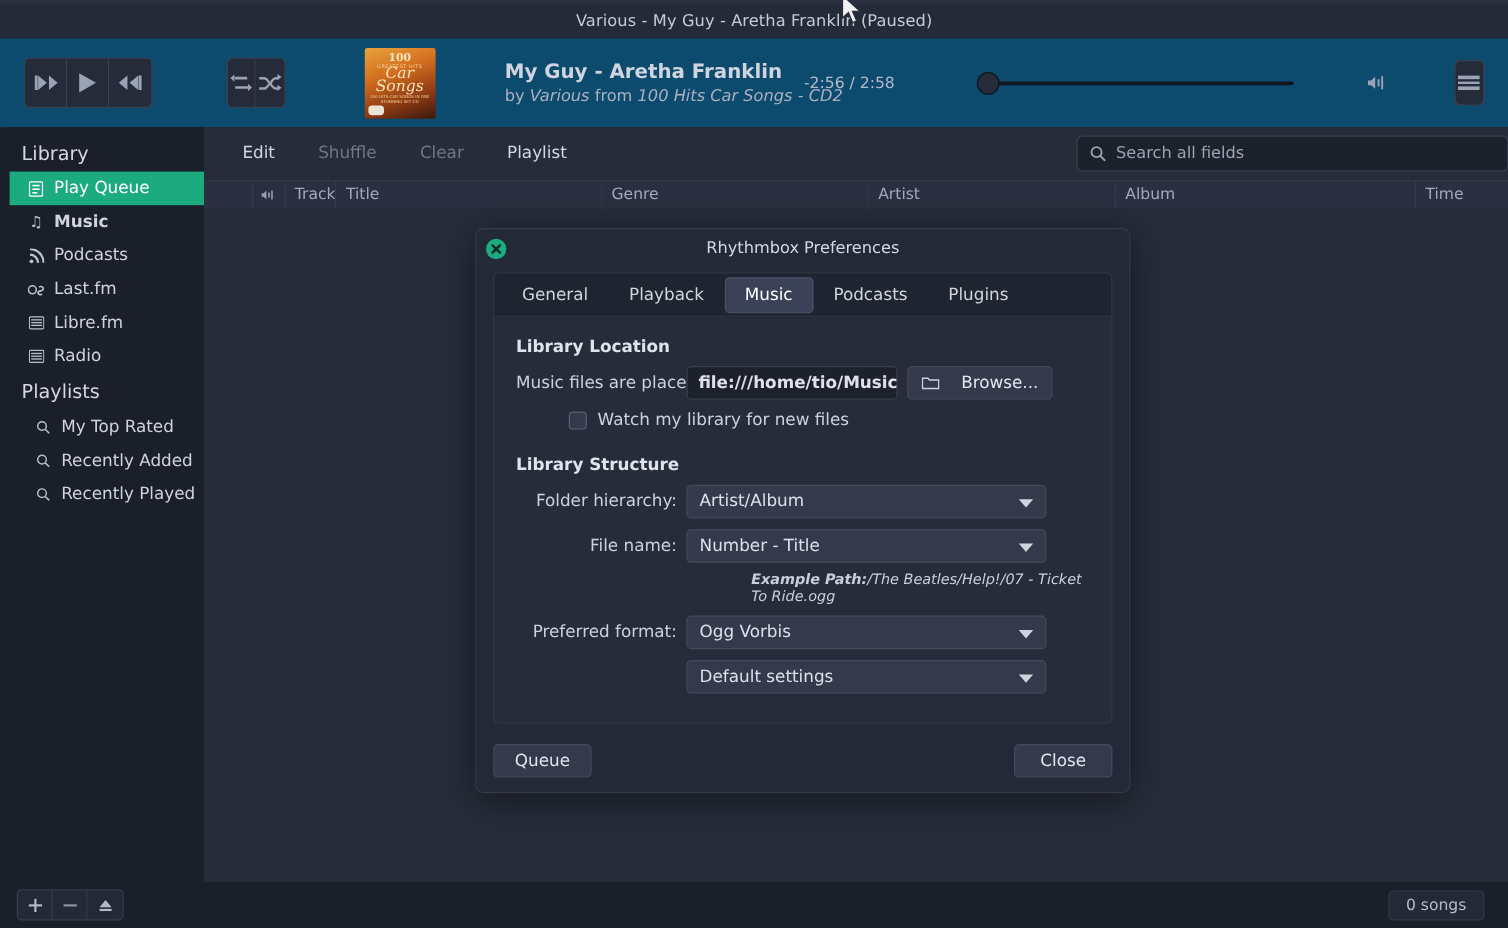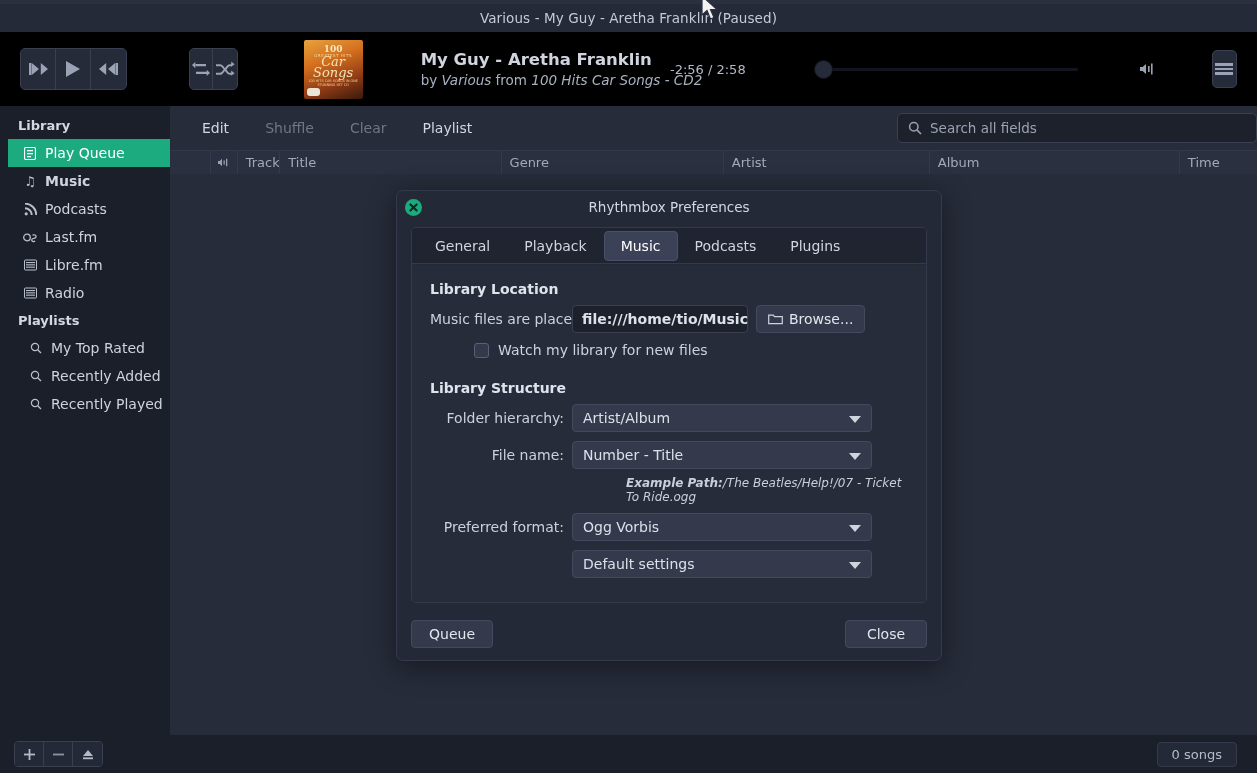--- a/index.html
+++ b/index.html
@@ -33,21 +33,21 @@
     background: #2b3040;
   }
   .cursor-arrow {
     position: absolute; left: 700px; top: -4px; width: 22px; height: 26px;
     pointer-events: none;
   }
 
   
   .player {
     position: absolute; left: 0; top: 32px; right: 0; height: 74px;
-    background: #000000;
+    background: #0c4a6e;
     display: flex; align-items: center;
     padding: 0 20px;
     gap: 44px;
   }
   .btn-group {
     display: flex; align-items: stretch;
     border: 1px solid #3a4052;
     border-radius: 5px;
     background: #2a3040;
     overflow: hidden;
@@ -137,21 +137,21 @@
     display:block; width:18px; height:2.5px; background:#9aa3b5; margin:2px 0;
   }
 
   
   .sidebar {
     position: absolute; left: 8px; top: 106px; width: 162px; bottom: 38px;
     background: #1b1f2a;
     padding-top: 6px;
   }
   .side-head {
-    font-size: 13px; font-weight: bold; color: #d4d8e2;
+    font-size: 16px; font-weight: normal; color: #d4d8e2;
     padding: 6px 0 6px 10px;
   }
   .side-item {
     display: flex; align-items: center; gap: 7px;
     height: 28px; padding-left: 14px;
     font-size: 14px; color: #ced3de;
     cursor: default;
   }
   .side-item.selected {
     background: #1cab7f; color: #ffffff;
@@ -296,21 +296,21 @@
   }
   .entry {
     background: #1d212c; border: 1px solid #3a4052; border-radius: 4px;
     height: 28px; width: 176px;
     display: flex; align-items: center; padding: 0 9px;
     font-size: 14px; color: #dde1ea; font-weight: bold;
   }
   .btn {
     height: 28px; border: 1px solid #434a5e; border-radius: 4px;
     background: #343a4b;
-    display:flex; align-items:center; justify-content:center; gap:6px;
+    display:flex; align-items:center; justify-content:center; gap:18px;
     padding: 0 11px; font-size: 14px; color: #e2e6ee;
     cursor: default;
   }
   .checkrow { display:flex; align-items:center; gap:9px; margin: 3px 0 0 44px; }
   .checkbox {
     width: 15px; height: 15px; border: 1px solid #5a6176; border-radius: 3px;
     background: #343a4b;
   }
   .checklabel { font-size: 14px; color: #ccd1dc; }
 

